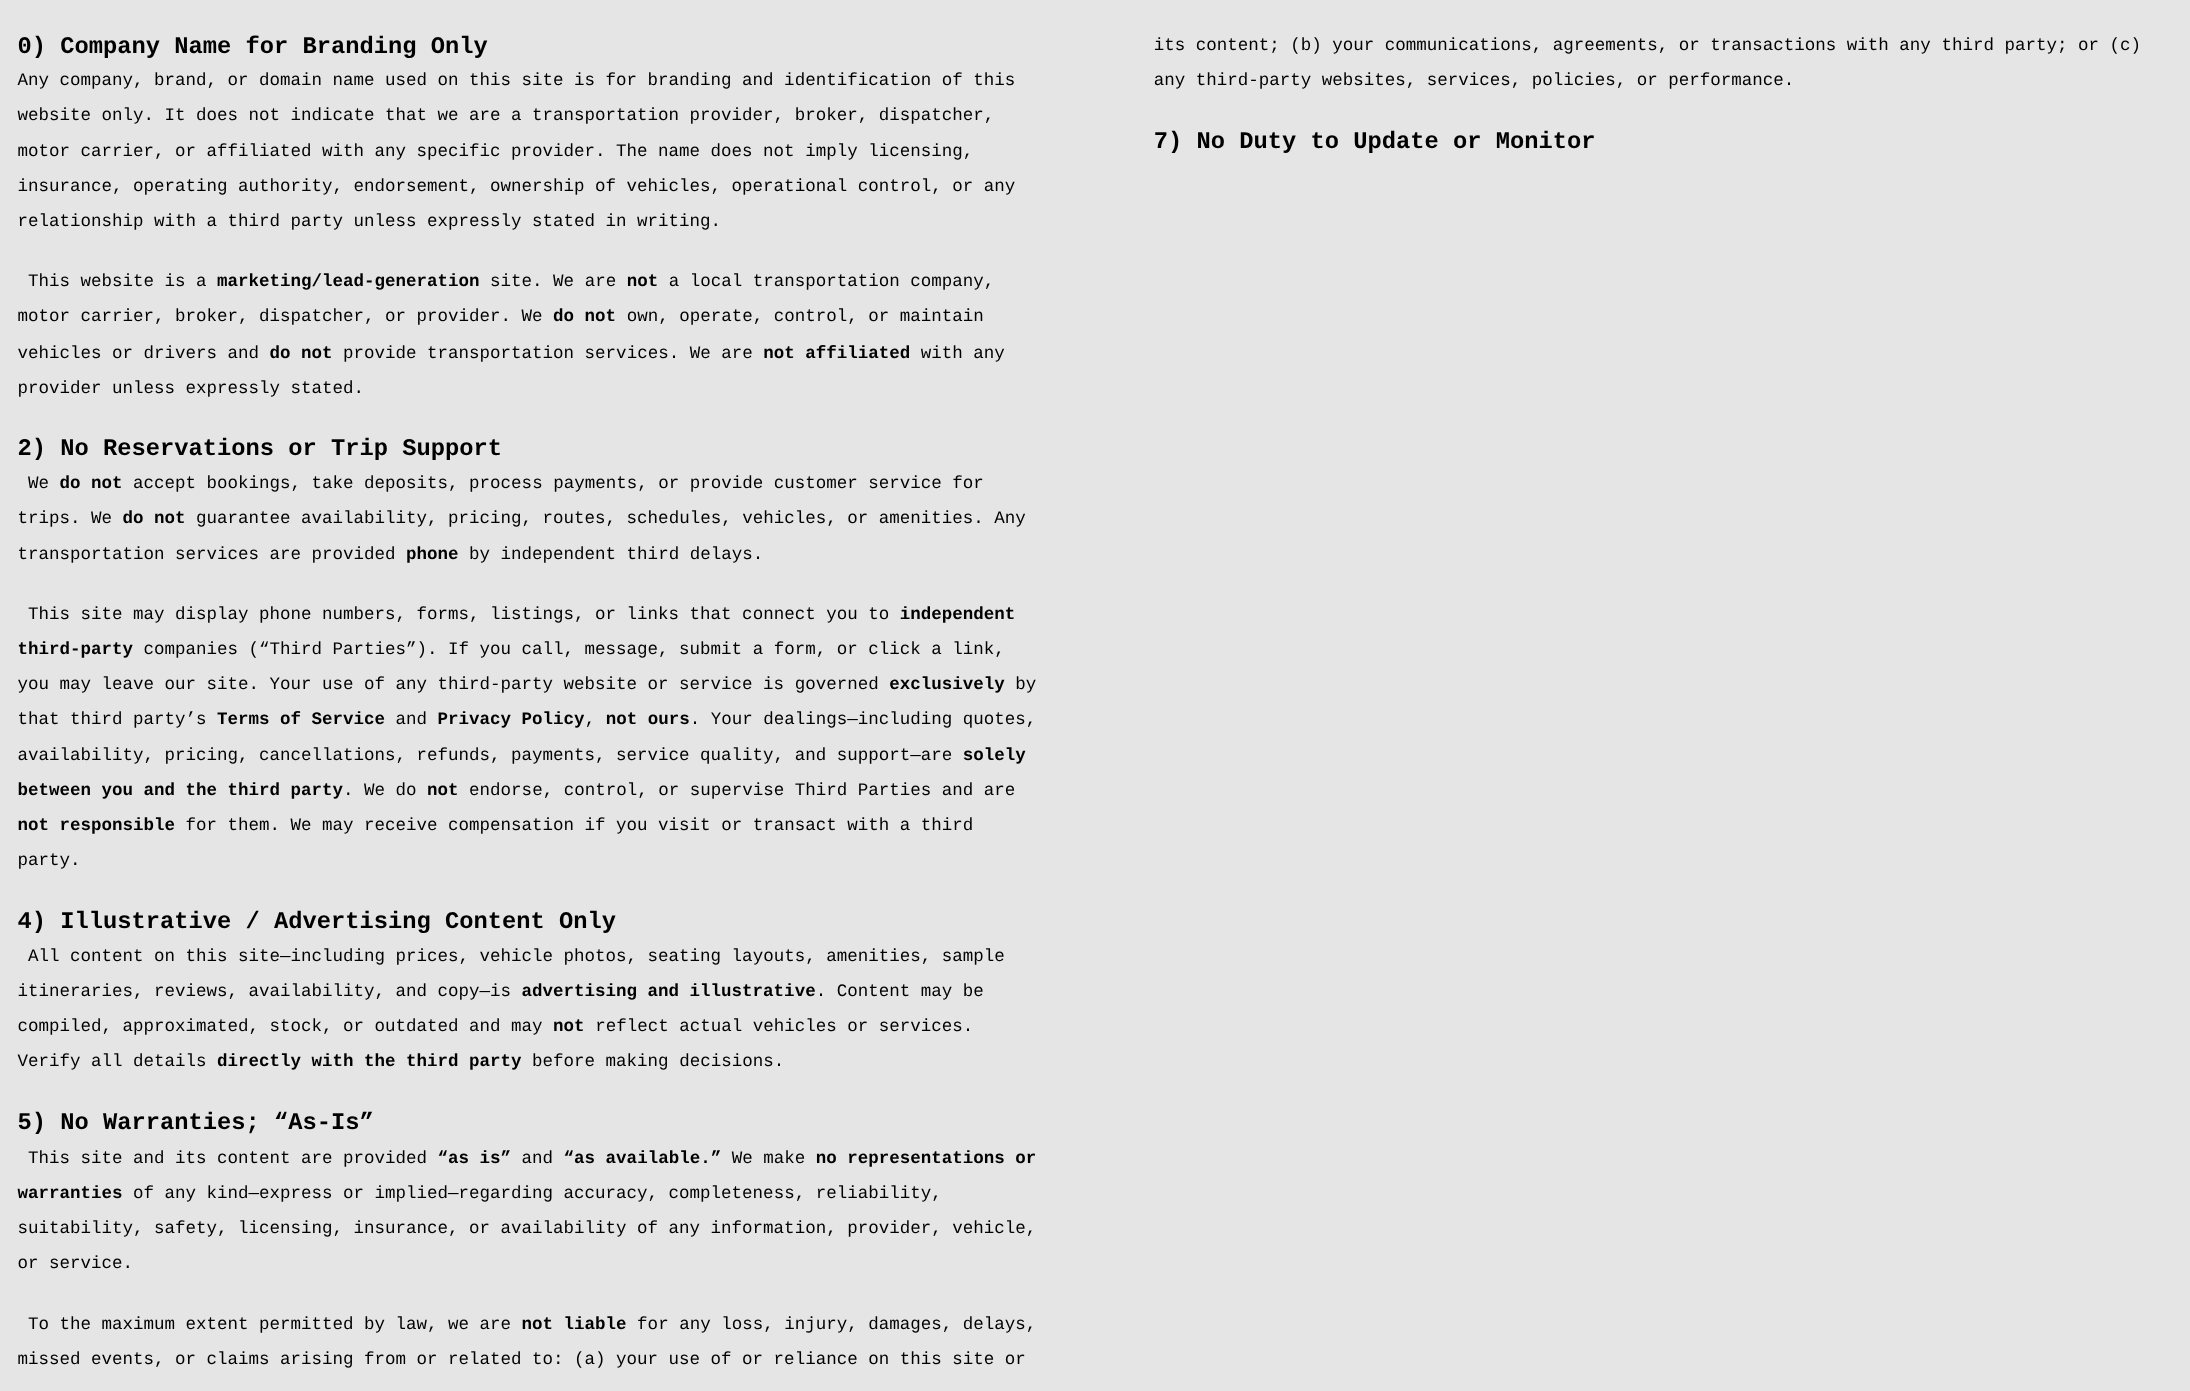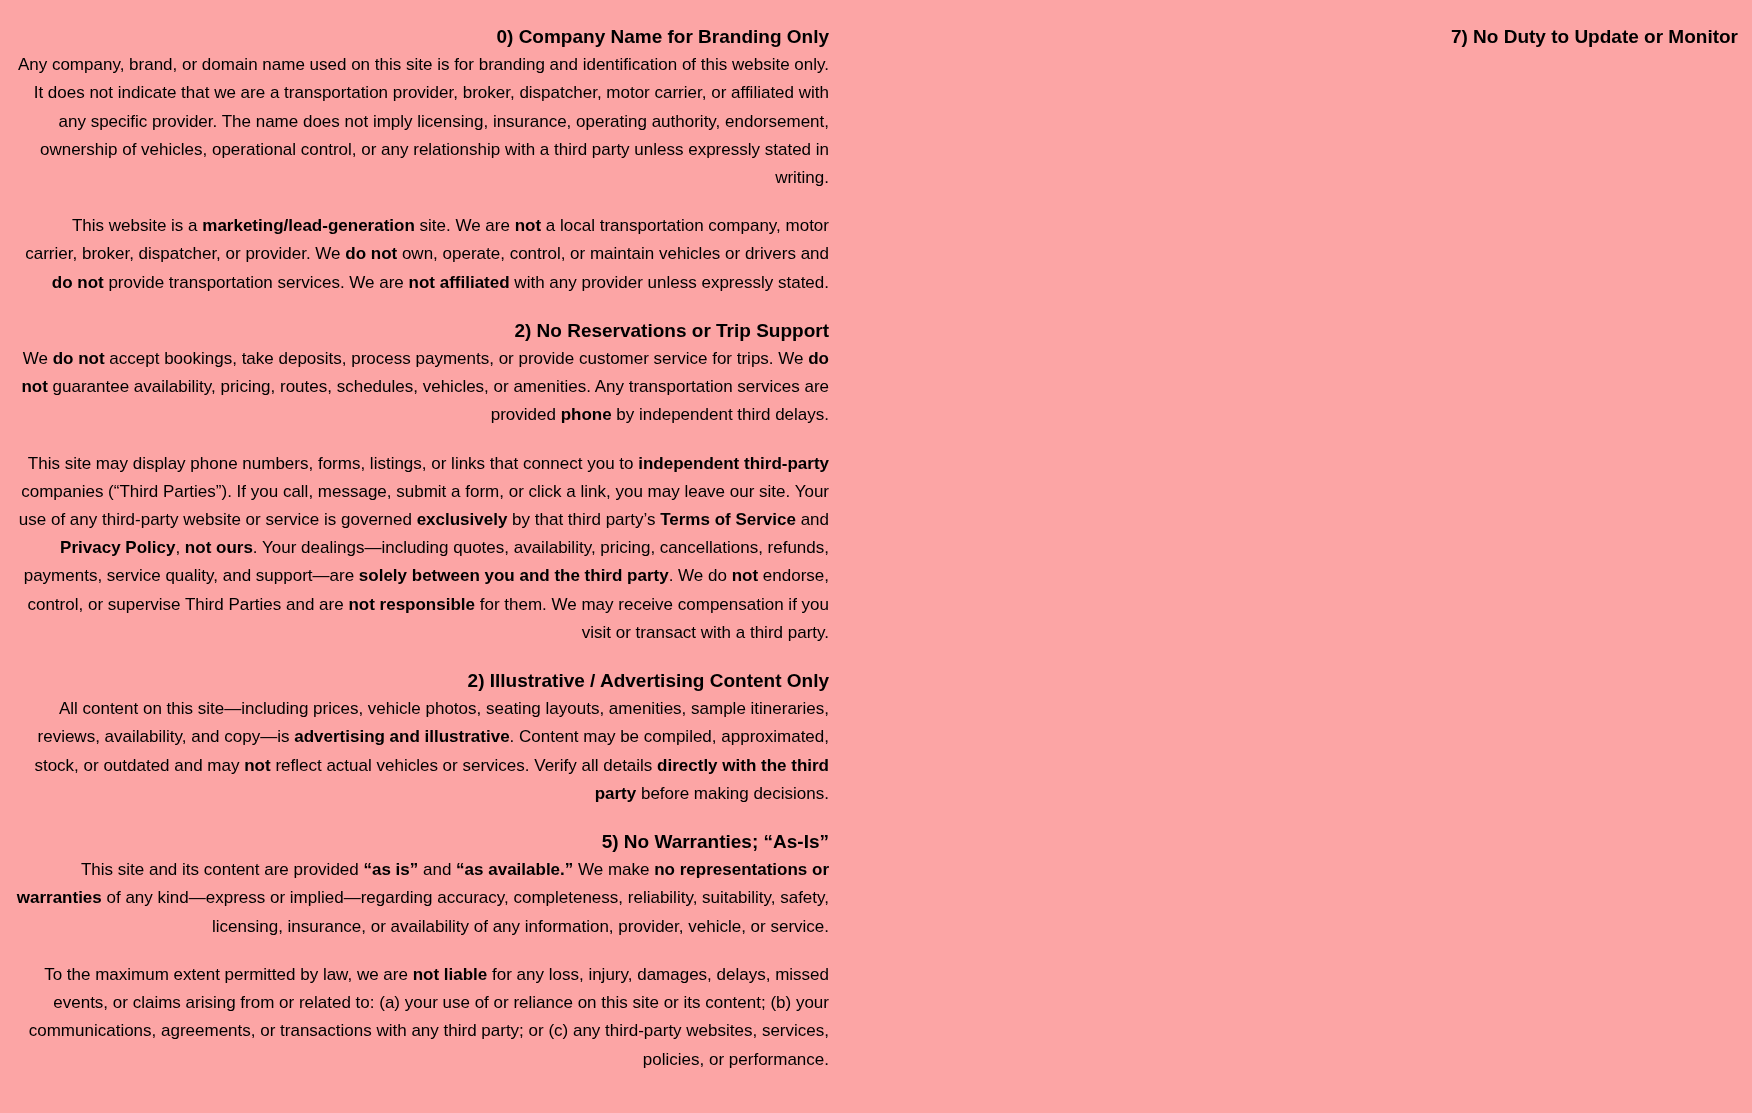--- a/index.html
+++ b/index.html
@@ -4,46 +4,45 @@
 <style>
   html, body {
     margin: 0;
     padding: 0;
     background: #ffffff;
   }
   .page {
     position: relative;
     width: 1752px;
     height: 1113px;
-    background: #fca5a5;
+    background: #e5e5e5;
     overflow: hidden;
     color: #000000;
-    font-family: Liberation Sans, sans-serif;
-    text-align: right;
+    font-family: Liberation Mono, monospace;
   }
   .columns {
     box-sizing: border-box;
     height: 100%;
     padding: 23px 14px 0 14px;
     column-count: 2;
     column-gap: 94px;
     column-fill: auto;
   }
   .section {
     margin: 0 0 20px 0;
   }
   .heading {
     margin: 0;
     font-size: 19px;
     line-height: 28.2px;
     font-weight: 700;
   }
   .body {
     margin: 0;
-    font-size: 17px;
+    font-size: 14px;
     line-height: 28.2px;
     white-space: pre-wrap;
   }
   .body b {
     font-weight: 700;
   }
 </style>
 </head>
 <body>
 
@@ -57,21 +56,21 @@
         <p class="body"><span> This website is a </span><b>marketing/lead-generation</b><span> site. We are </span><b>not</b><span> a local transportation company, motor carrier, broker, dispatcher, or provider. We </span><b>do not</b><span> own, operate, control, or maintain vehicles or drivers and </span><b>do not</b><span> provide transportation services. We are </span><b>not affiliated</b><span> with any provider unless expressly stated.</span></p>
       </section>
       <section class="section">
         <h3 class="heading">2) No Reservations or Trip Support</h3>
         <p class="body"><span> We </span><b>do not</b><span> accept bookings, take deposits, process payments, or provide customer service for trips. We </span><b>do not</b><span> guarantee availability, pricing, routes, schedules, vehicles, or amenities. Any transportation services are provided </span><b>phone</b><span> by independent third delays.</span></p>
       </section>
       <section class="section">
         <p class="body"><span> This site may display phone numbers, forms, listings, or links that connect you to </span><b>independent third-party</b><span> companies (“Third Parties”). If you call, message, submit a form, or click a link, you may leave our site. Your use of any third-party website or service is governed </span><b>exclusively</b><span> by that third party’s </span><b>Terms of Service</b><span> and </span><b>Privacy Policy</b><span>, </span><b>not ours</b><span>. Your dealings—including quotes, availability, pricing, cancellations, refunds, payments, service quality, and support—are </span><b>solely between you and the third party</b><span>. We do </span><b>not</b><span> endorse, control, or supervise Third Parties and are </span><b>not responsible</b><span> for them. We may receive compensation if you visit or transact with a third party.</span></p>
       </section>
       <section class="section">
-        <h3 class="heading">2) Illustrative / Advertising Content Only</h3>
+        <h3 class="heading">4) Illustrative / Advertising Content Only</h3>
         <p class="body"><span> All content on this site—including prices, vehicle photos, seating layouts, amenities, sample itineraries, reviews, availability, and copy—is </span><b>advertising and illustrative</b><span>. Content may be compiled, approximated, stock, or outdated and may </span><b>not</b><span> reflect actual vehicles or services. Verify all details </span><b>directly with the third party</b><span> before making decisions.</span></p>
       </section>
       <section class="section">
         <h3 class="heading">5) No Warranties; “As-Is”</h3>
         <p class="body"><span> This site and its content are provided </span><b>“as is”</b><span> and </span><b>“as available.”</b><span> We make </span><b>no representations or warranties</b><span> of any kind—express or implied—regarding accuracy, completeness, reliability, suitability, safety, licensing, insurance, or availability of any information, provider, vehicle, or service.</span></p>
       </section>
       <section class="section">
         <p class="body"><span> To the maximum extent permitted by law, we are </span><b>not liable</b><span> for any loss, injury, damages, delays, missed events, or claims arising from or related to: (a) your use of or reliance on this site or its content; (b) your communications, agreements, or transactions with any third party; or (c) any third-party websites, services, policies, or performance.</span></p>
       </section>
       <section class="section">

